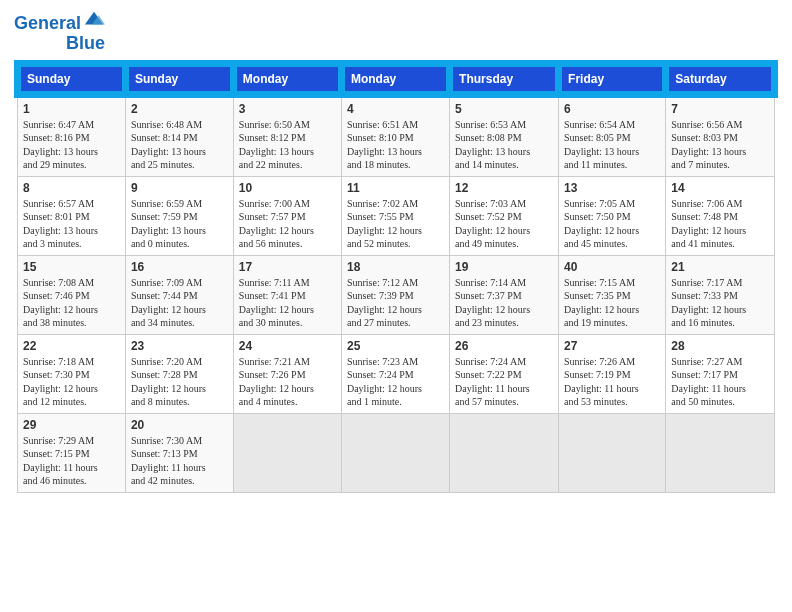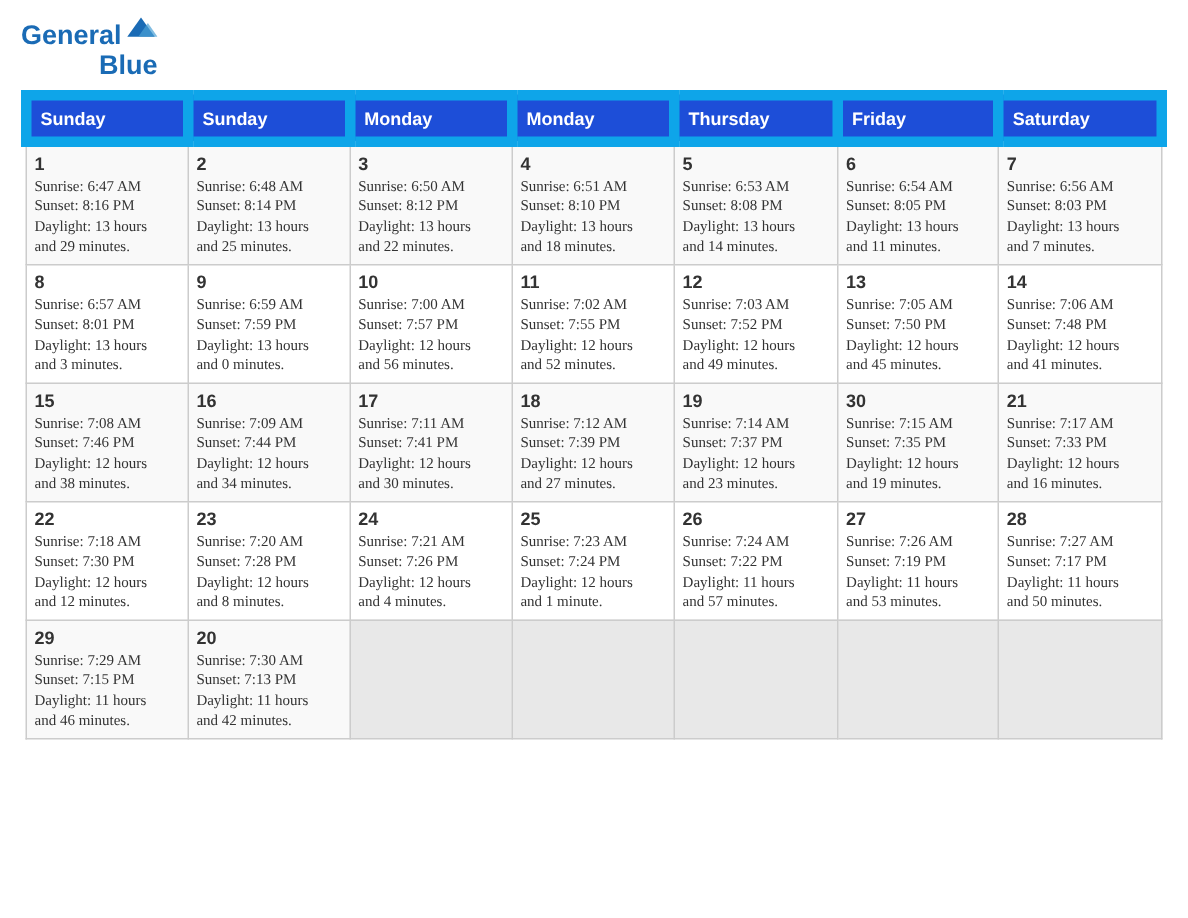--- a/index.html
+++ b/index.html
@@ -209,21 +209,21 @@
           </td>
           <td>
             <span class="day-num">18</span>
             <div class="day-info">Sunrise: 7:12 AM<br>Sunset: 7:39 PM<br>Daylight: 12 hours<br>and 27 minutes.</div>
           </td>
           <td>
             <span class="day-num">19</span>
             <div class="day-info">Sunrise: 7:14 AM<br>Sunset: 7:37 PM<br>Daylight: 12 hours<br>and 23 minutes.</div>
           </td>
           <td>
-            <span class="day-num">30</span>
+            <span class="day-num">40</span>
             <div class="day-info">Sunrise: 7:15 AM<br>Sunset: 7:35 PM<br>Daylight: 12 hours<br>and 19 minutes.</div>
           </td>
           <td>
             <span class="day-num">21</span>
             <div class="day-info">Sunrise: 7:17 AM<br>Sunset: 7:33 PM<br>Daylight: 12 hours<br>and 16 minutes.</div>
           </td>
         </tr>
         <tr>
           <td>
             <span class="day-num">22</span>

